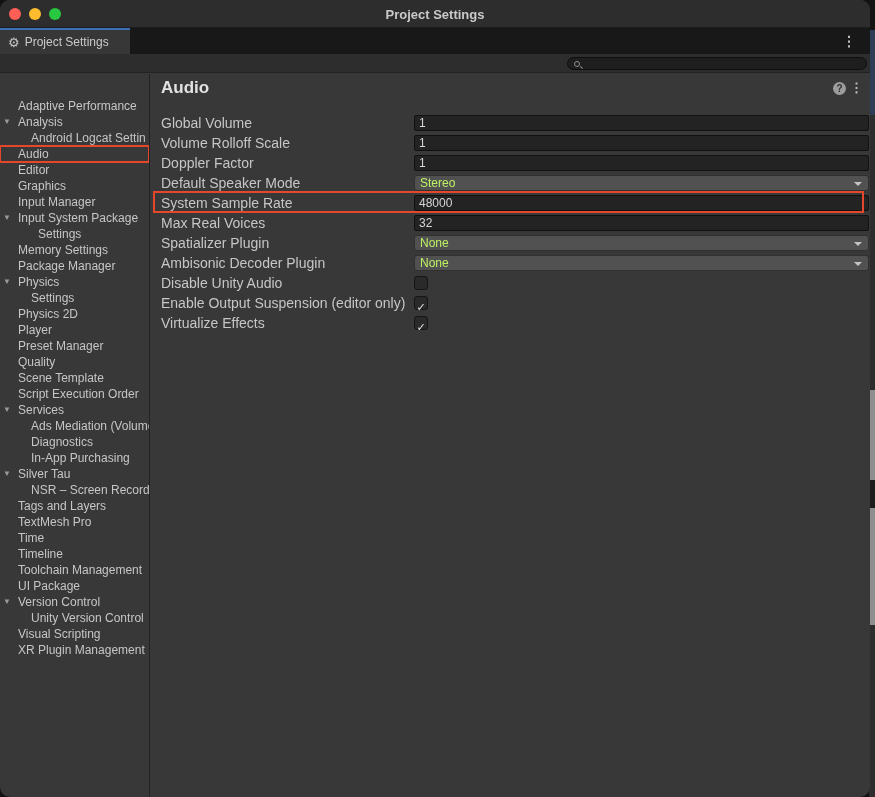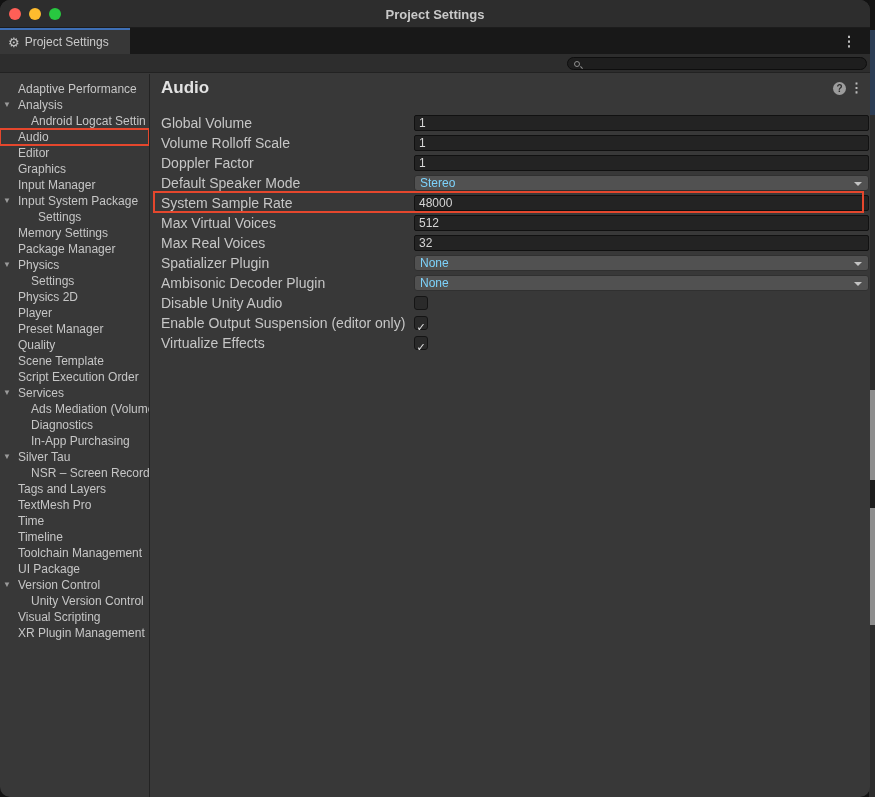--- a/index.html
+++ b/index.html
@@ -29,42 +29,42 @@
   
   .searchrow{position:absolute;left:0;top:54px;right:0;height:19px;background:#2d2d2d;border-bottom:1px solid #222;}
   .searchbox{position:absolute;left:567px;top:3px;width:300px;height:13px;background:#1e1e1e;
              border:1px solid #0e0e0e;border-radius:7px;display:flex;align-items:center;padding-left:6px;}
   .mag{position:relative;width:6px;height:6px;border:1px solid #8e8e8e;border-radius:50%;display:inline-block;}
   .mag::after{content:"";position:absolute;left:5px;top:5px;width:3px;height:1px;background:#8e8e8e;transform:rotate(45deg);}
   .searchbox input{flex:1;background:transparent;border:none;outline:none;color:#ddd;font-size:11px;padding:0 4px;}
 
   
   .content{position:absolute;left:0;top:74px;right:0;bottom:0;}
-  .sidebar{position:absolute;left:0;top:0;bottom:0;width:150px;border-right:1px solid #232323;padding-top:7px;overflow:hidden;}
+  .sidebar{position:absolute;left:0;top:0;bottom:0;width:150px;border-right:1px solid #232323;padding-top:24px;overflow:hidden;}
   .sb-row{position:relative;height:16px;line-height:16px;font-size:12px;color:var(--panel-text);
           white-space:nowrap;overflow:hidden;cursor:pointer;}
   .sb-row .fold{position:absolute;left:3px;top:0;font-size:8px;color:#9a9a9a;line-height:16px;}
   .sb-row.lv0{padding-left:18px;}
   .sb-row.lv1{padding-left:31px;}
   .sb-row.lv2{padding-left:38px;}
   .sb-row.hl{outline:2px solid var(--red);outline-offset:-1px;}
 
   .main{position:absolute;left:150px;top:0;right:0;bottom:0;}
   .main-title{position:absolute;left:11px;top:4px;font-size:17px;font-weight:bold;color:#e2e2e2;}
   .help-icon{position:absolute;right:24px;top:8px;width:13px;height:13px;border-radius:50%;background:#9c9c9c;
              color:#2e2e2e;font-size:10px;font-weight:bold;text-align:center;line-height:13px;cursor:pointer;}
   .main-kebab{position:absolute;right:7px;top:6px;color:#bdbdbd;font-size:13px;font-weight:bold;cursor:pointer;}
 
   .rows{position:absolute;left:0;top:39px;right:0;}
   .row{position:relative;height:20px;}
   .row-label{position:absolute;left:11px;top:0;line-height:20px;font-size:14px;color:var(--panel-text);white-space:nowrap;}
   .txt{position:absolute;left:264px;top:2px;width:455px;height:16px;background:#232323;border:1px solid #111;
        border-radius:2px;color:#d6d6d6;font-size:12px;padding:0 4px;outline:none;}
   .dd{position:absolute;left:264px;top:2px;width:455px;height:16px;background:#515151;border:1px solid #303030;
-      border-radius:3px;color:#7dd3fc;font-size:12px;line-height:14px;padding:0 5px;cursor:pointer;}
+      border-radius:3px;color:#bef264;font-size:12px;line-height:14px;padding:0 5px;cursor:pointer;}
   .dd .dd-arrow{position:absolute;right:6px;top:6px;width:0;height:0;border-left:4px solid transparent;
       border-right:4px solid transparent;border-top:4px solid #c4c4c4;}
   .cb{position:absolute;left:264px;top:3px;width:14px;height:14px;background:#2a2a2a;border:1px solid #151515;
       border-radius:3px;text-align:center;cursor:pointer;}
   .cb .tick{color:#e6e6e6;font-size:11px;line-height:13px;}
   .row-red{position:absolute;left:3px;top:-2px;width:711px;height:22px;border:2px solid var(--red);pointer-events:none;}
 
   
   .sliver{position:absolute;left:869px;top:0;width:6px;height:797px;z-index:1;}
   .sliver div{position:absolute;left:0;width:6px;}
@@ -154,24 +154,20 @@
           <div class="row">
             <span class="row-label">Default Speaker Mode</span>
             <div class="dd"><span>Stereo</span><span class="dd-arrow"></span></div>
           </div>
           <div class="row">
             <span class="row-label">System Sample Rate</span>
             <input class="txt" value="48000" style="">
             <div class="row-red"></div>
           </div>
           <div class="row">
-            <span class="row-label">Max Virtual Voices</span>
-            <input class="txt" value="512" style="">
-          </div>
-          <div class="row">
             <span class="row-label">Max Real Voices</span>
             <input class="txt" value="32" style="">
           </div>
           <div class="row">
             <span class="row-label">Spatializer Plugin</span>
             <div class="dd"><span>None</span><span class="dd-arrow"></span></div>
           </div>
           <div class="row">
             <span class="row-label">Ambisonic Decoder Plugin</span>
             <div class="dd"><span>None</span><span class="dd-arrow"></span></div>

